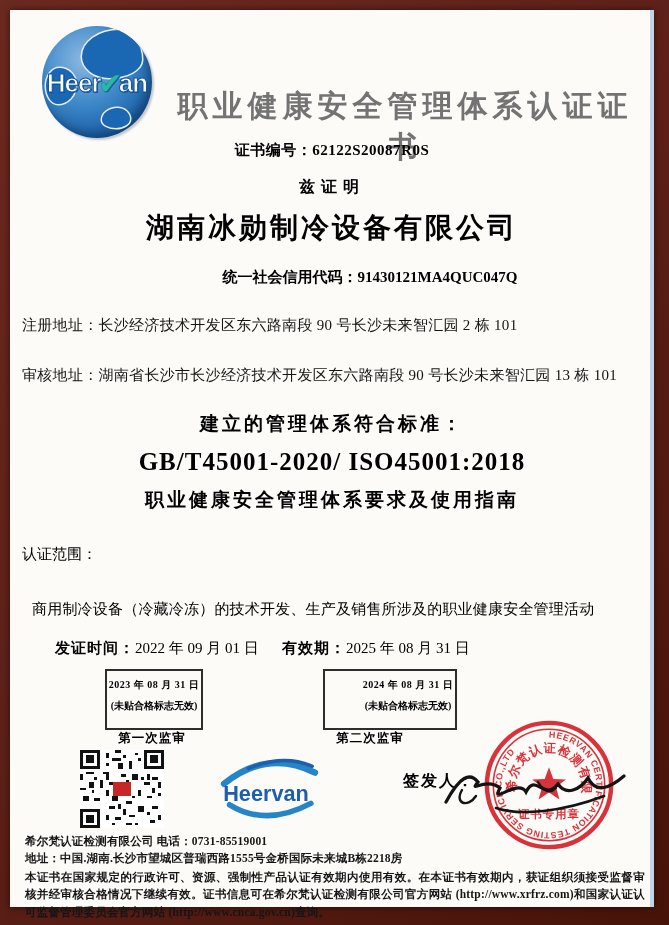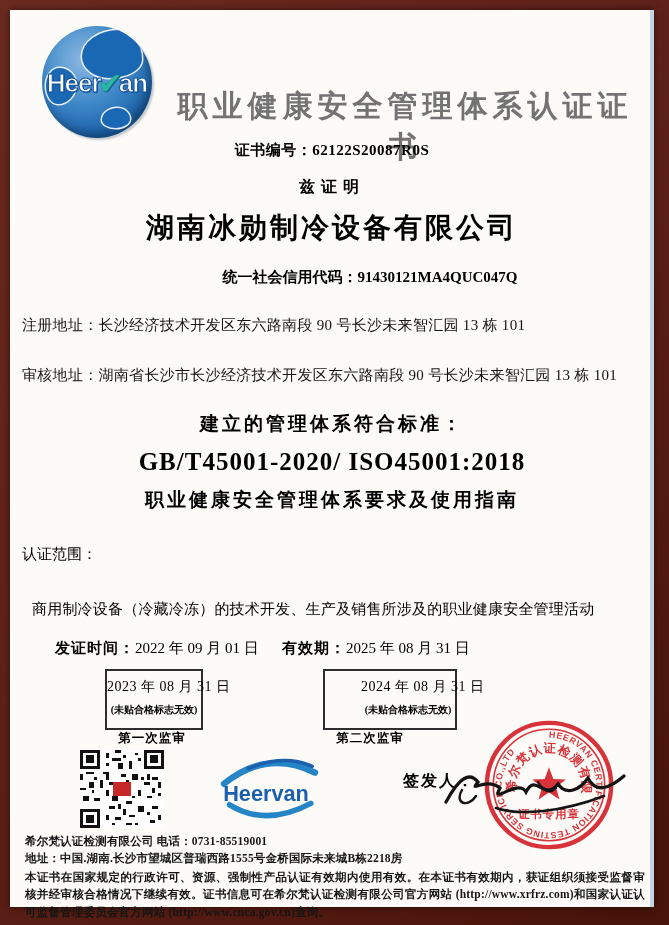--- a/index.html
+++ b/index.html
@@ -49,21 +49,21 @@
   .scope-label{left:12px;top:535px;font-size:15px;}
   .scope{left:22px;top:590px;font-size:15px;letter-spacing:.2px;}
   .dateline{top:629px;font-size:15px;white-space:nowrap;}
   .dateline .lb{font-weight:700;letter-spacing:1px;}
   .issue{left:45px;}
   .valid{left:272px;}
   .audit-box{
     width:94px;height:50px;border:2px solid #2d2d2d;text-align:center;
     padding-top:7px;box-sizing:content-box;background:transparent;
   }
-  .audit-box .d{font-size:14px;font-weight:400;letter-spacing:.5px;white-space:nowrap;}
+  .audit-box .d{font-size:10px;font-weight:700;letter-spacing:.5px;white-space:nowrap;}
   .audit-box .n{font-size:10px;font-weight:700;margin-top:7px;white-space:nowrap;}
   .box1{left:95px;top:659px;}
   .box2{left:313px;top:659px;padding-left:36px;}
   .audit-cap{width:98px;text-align:center;top:720px;font-size:12.5px;font-weight:700;letter-spacing:1px;}
   .cap1{left:93px;}
   .cap2{left:311px;}
 
   
   .qr{position:absolute;left:70px;top:740px;width:84px;height:78px;}
   .brandmark{position:absolute;left:200px;top:744px;width:112px;height:68px;}
@@ -89,21 +89,21 @@
     <div class="land land3"></div>
     <div class="globe-text"><span>Heer</span><span class="check">✔</span><span>an</span></div>
   </div>
 
   <div class="abs title">职业健康安全管理体系认证证书</div>
   <div class="abs ctr certno">证书编号：62122S20087R0S</div>
   <div class="abs ctr certify">兹证明</div>
   <div class="abs ctr company">湖南冰勋制冷设备有限公司</div>
   <div class="abs ctr credit">统一社会信用代码：91430121MA4QUC047Q</div>
 
-  <div class="abs addr addr1"><span class="lb">注册地址：</span><span>长沙经济技术开发区东六路南段 90 号长沙未来智汇园 13 栋 101</span></div>
+  <div class="abs addr addr1"><span class="lb">注册地址：</span><span>长沙经济技术开发区东六路南段 90 号长沙未来智汇园 2 栋 101</span></div>
   <div class="abs addr addr2"><span class="lb">审核地址：</span><span>湖南省长沙市长沙经济技术开发区东六路南段 90 号长沙未来智汇园 13 栋 101</span></div>
 
   <div class="abs ctr std-head">建立的管理体系符合标准：</div>
   <div class="abs ctr std-code">GB/T45001-2020/ ISO45001:2018</div>
   <div class="abs ctr std-name">职业健康安全管理体系要求及使用指南</div>
 
   <div class="abs scope-label">认证范围：</div>
   <div class="abs scope">商用制冷设备（冷藏冷冻）的技术开发、生产及销售所涉及的职业健康安全管理活动</div>
 
   <div class="abs dateline issue"><span class="lb">发证时间：</span><span>2022 年 09 月 01 日</span></div>

